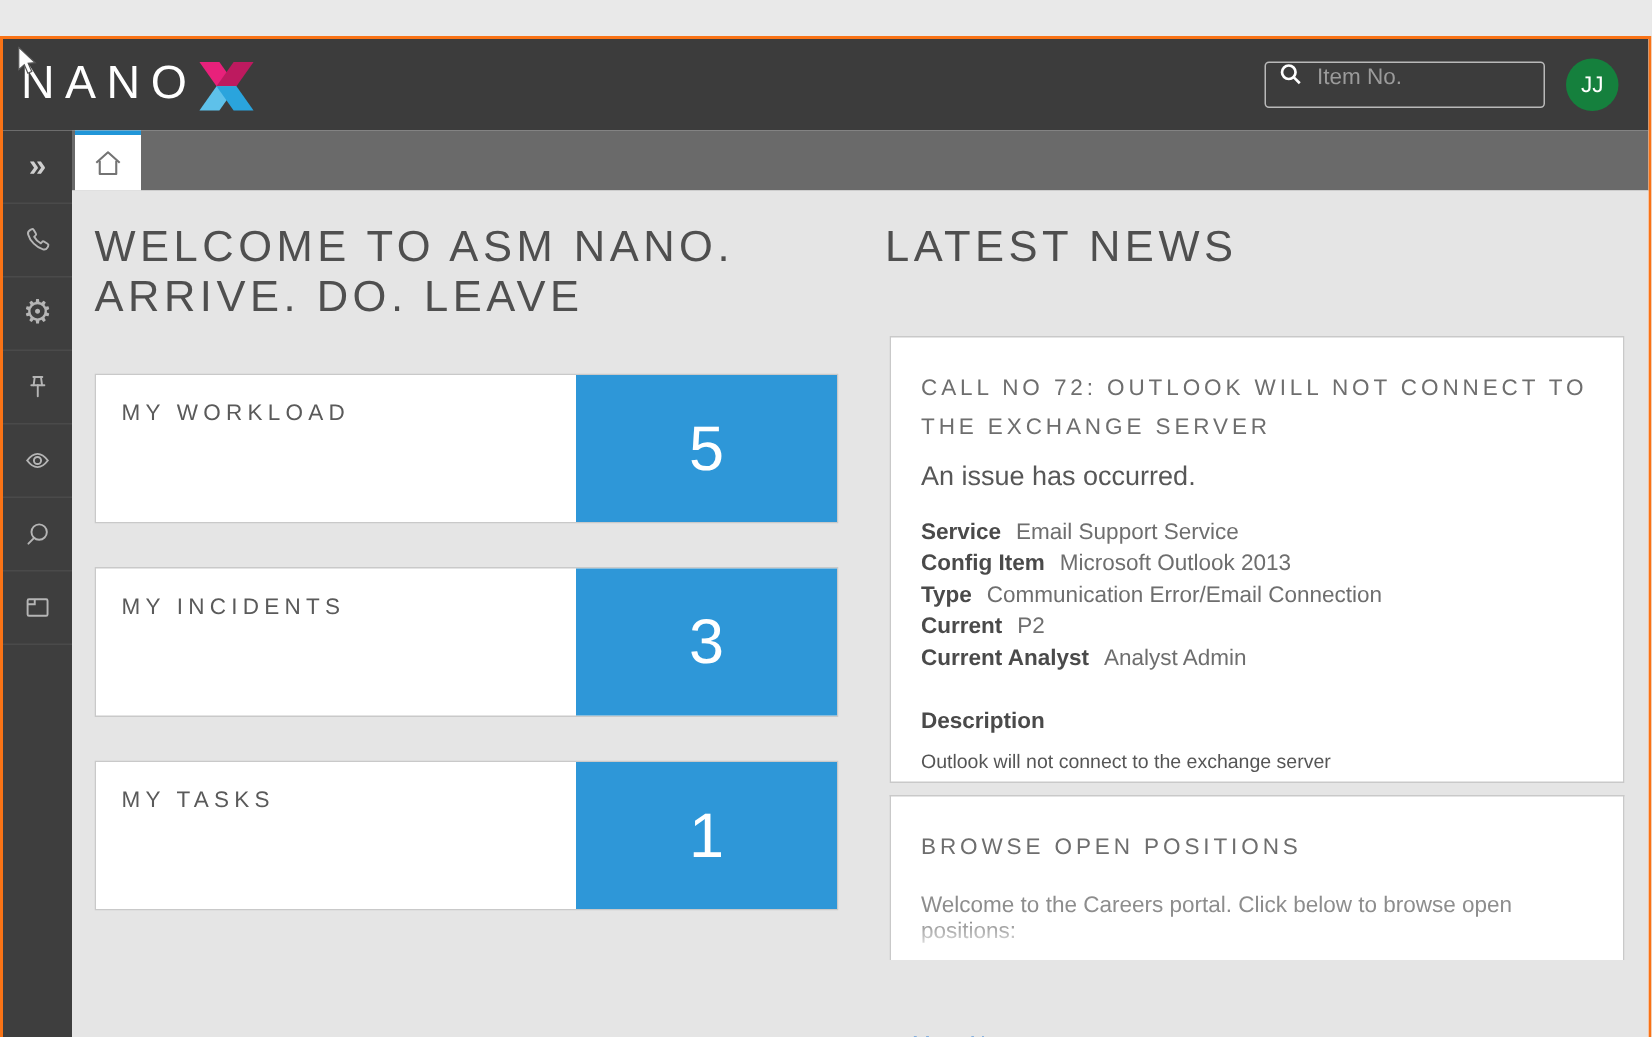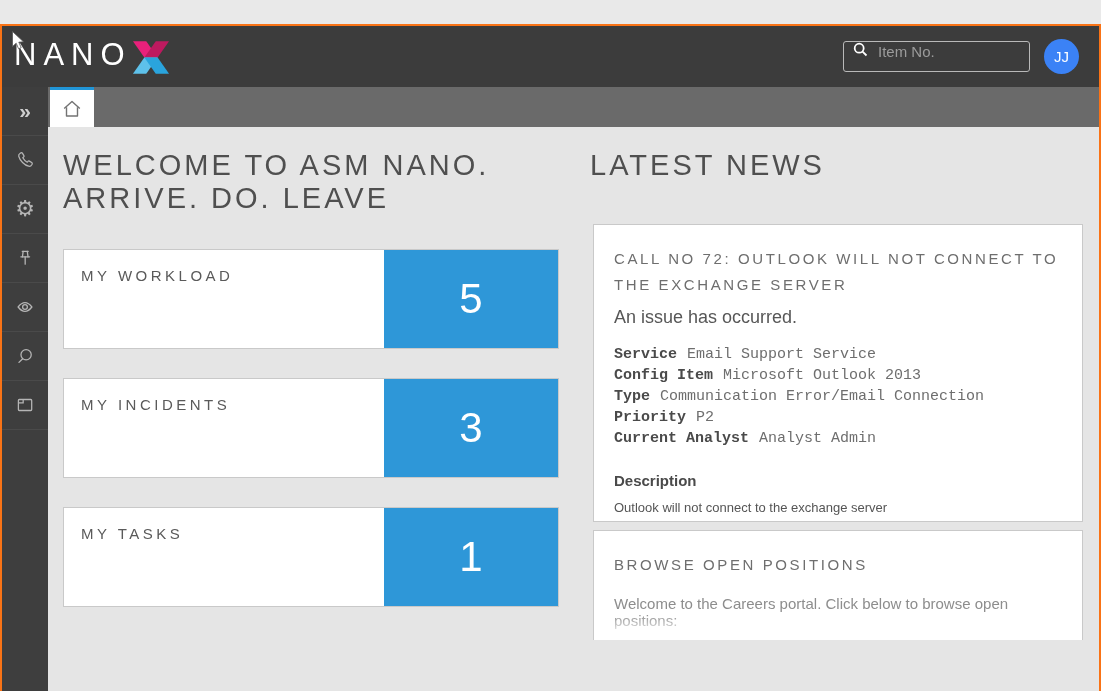--- a/index.html
+++ b/index.html
@@ -19,21 +19,21 @@
     border:1px solid #b9b9b9;border-radius:3px;display:flex;align-items:flex-start;padding:0 9px;
   }
   .search-box svg{flex:0 0 auto;}
   .search-input{
     background:transparent;border:none;outline:none;width:100%;margin-left:8px;
     color:#ddd;font-size:15px;font-family:"Liberation Sans", sans-serif;
   }
   .search-input::placeholder{color:#9b9b9b;}
   .avatar{
     position:absolute;left:1042px;top:13px;width:35px;height:35px;border-radius:50%;
-    background:#3b82f6;color:#fff;font-size:15px;display:flex;align-items:center;justify-content:center;
+    background:#15803d;color:#fff;font-size:15px;display:flex;align-items:center;justify-content:center;
     cursor:default;
   }
   
   .tabbar{position:absolute;left:46px;top:61px;right:0;height:40px;background:#6a6a6a;}
   .tab-home{
     position:absolute;left:2px;top:0;width:44px;height:40px;box-sizing:border-box;background:#fff;
     border-top:3px solid #2196d8;display:flex;align-items:center;justify-content:center;
   }
   
   .sidebar{position:absolute;left:0;top:61px;bottom:0;width:46px;background:#3e3e3e;}
@@ -69,21 +69,21 @@
   .news-card-1{top:97px;height:298px;}
   .news-card-2{top:403px;height:110px;border-bottom:none;overflow:hidden;}
   .news-card-2::after{
     content:"";position:absolute;left:0;right:0;bottom:0;height:26px;
     background:linear-gradient(rgba(255,255,255,0),#fff 85%);
   }
   .news-title{font-size:15px;letter-spacing:2.6px;color:#6e6e6e;line-height:26px;}
   .news-intro{margin-top:9px;font-size:18px;color:#575757;}
   .news-intro-light{margin-top:17px;font-size:15px;color:#8d8d8d;}
   .fields{margin-top:16px;}
-  .field-row{font-size:15px;line-height:21px;color:#6e6e6e;font-family:Liberation Mono, monospace;}
+  .field-row{font-size:15px;line-height:21px;color:#6e6e6e;}
   .field-label{font-weight:bold;color:#4a4a4a;margin-right:10px;}
   .desc-label{margin-top:23px;font-size:15px;font-weight:bold;color:#4a4a4a;}
   .desc-text{margin-top:11px;font-size:13px;color:#555;}
   .more-news{
     position:absolute;left:560px;top:561px;font-size:15px;color:#2b7bd4;
     text-decoration:underline;cursor:pointer;
   }
   
   .cursor{position:absolute;left:10px;top:5px;}
 </style>
@@ -195,21 +195,21 @@
         <div class="field-row">
           <span class="field-label">Service</span><span>Email Support Service</span>
         </div>
         <div class="field-row">
           <span class="field-label">Config Item</span><span>Microsoft Outlook 2013</span>
         </div>
         <div class="field-row">
           <span class="field-label">Type</span><span>Communication Error/Email Connection</span>
         </div>
         <div class="field-row">
-          <span class="field-label">Priority</span><span>P2</span>
+          <span class="field-label">Current</span><span>P2</span>
         </div>
         <div class="field-row">
           <span class="field-label">Current Analyst</span><span>Analyst Admin</span>
         </div>
       </div>
       <div class="desc-label">Description</div>
       <div class="desc-text">Outlook will not connect to the exchange server</div>
     </div>
 
     <div class="news-card news-card-2">

